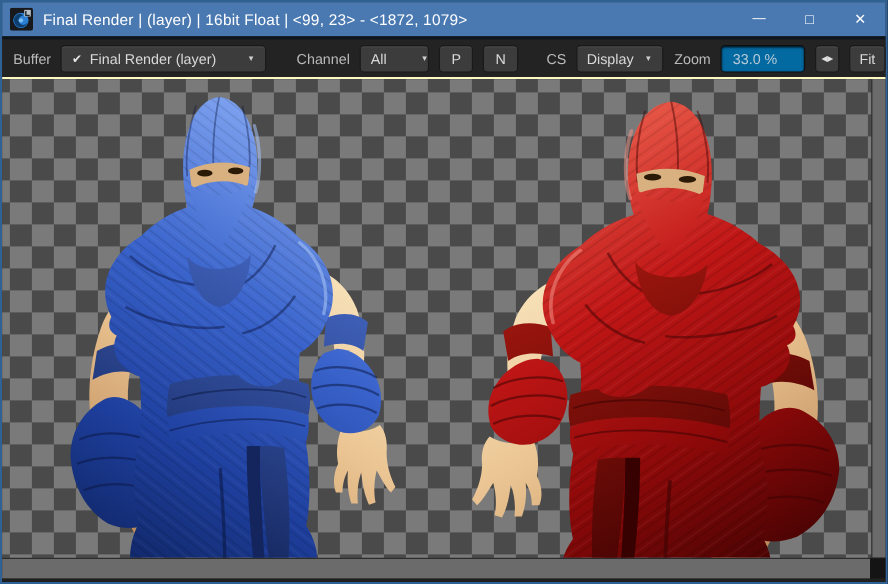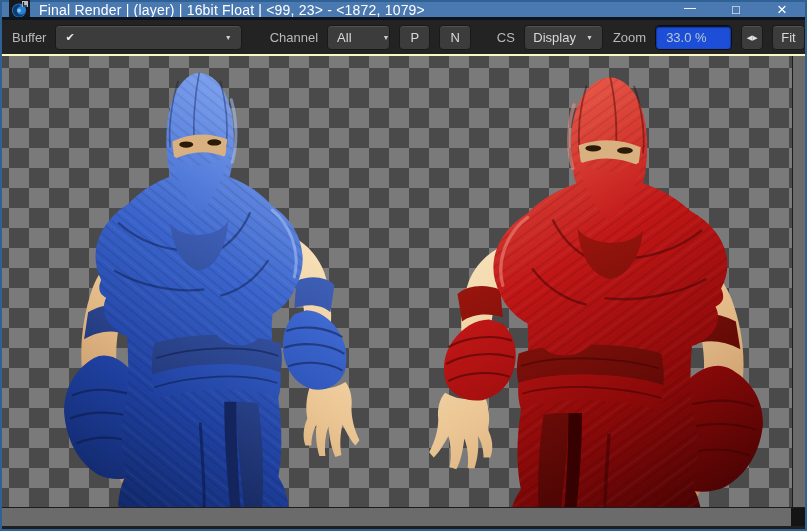--- a/index.html
+++ b/index.html
@@ -1,21 +1,21 @@
 <!DOCTYPE html>
 <html style="--titlebar: #4a79b1; --toolbar: #232323; --accent: #2f6195; --checker-light: #7a7a7a; --checker-dark: #4a4a4a;"><head>
 <meta charset="utf-8">
 <style>
   html,body{margin:0;padding:0;width:807px;height:531px;overflow:hidden;
     font-family:"Liberation Sans", sans-serif; background:#000;}
   *{box-sizing:border-box;}
   .window{position:absolute;inset:0;border:2px solid var(--accent,#2f6195);
     background:#232323;display:flex;flex-direction:column;}
   
-  .titlebar{height:15px;background:var(--titlebar,#4a79b1);display:flex;
+  .titlebar{height:31px;background:var(--titlebar,#4a79b1);display:flex;
     align-items:center;flex:0 0 auto;}
   .app-icon{width:21px;height:21px;margin-left:7px;flex:0 0 auto;}
   .title-text{color:#fff;font-size:14px;margin-left:9px;white-space:nowrap;
     letter-spacing:.2px;flex:1 1 auto;overflow:hidden;}
   .win-btn{width:46px;height:31px;display:flex;align-items:center;justify-content:center;
     color:#fff;flex:0 0 auto;cursor:default;}
   .win-btn span{font-size:13px;line-height:1;}
   .win-btn.min span{font-size:12px;transform:translateY(-2px);}
   .titlebar-sep{height:3px;background:#0e141b;flex:0 0 auto;}
   
@@ -26,21 +26,21 @@
     box-shadow:inset 0 1px 0 #515151;height:25px;display:flex;align-items:center;
     color:#d9d9d9;margin-left:9px;padding:0 9px;white-space:nowrap;}
   .tb-drop .arrow{font-size:7px;color:#cfcfcf;margin-left:auto;padding-left:10px;}
   .drop-buffer{width:210px;}
   .drop-channel{width:63px;gap:21px;}
   .drop-display{width:79px;justify-content:flex-end;}
   .check{font-size:11px;margin-right:7px;color:#e9e9e9;}
   .tb-btn{justify-content:center;}
   .btn-p,.btn-n{width:33px;}
   .btn-fit{width:33px;}
-  .zoom-field{background:#1d4ed8;border:1px solid #0e0e0e;border-radius:4px;
+  .zoom-field{background:#0369a1;border:1px solid #0e0e0e;border-radius:4px;
     box-shadow:inset 0 1px 2px #000;height:25px;width:85px;margin-left:9px;
     display:flex;align-items:center;padding:0 10px;color:#b7c9d6;}
   .stepper{width:24px;padding:0 2px;justify-content:center;}
   .stepper span{font-size:7px;color:#e0e0e0;line-height:1;}
   
   .main{flex:1 1 auto;display:flex;min-height:0;}
   .viewport{flex:1 1 auto;position:relative;overflow:hidden;
     background-color:var(--checker-dark,#4a4a4a);
     background-image:conic-gradient(var(--checker-light,#7a7a7a) 0 25%,
       var(--checker-dark,#4a4a4a) 0 50%, var(--checker-light,#7a7a7a) 0 75%,
@@ -78,20 +78,21 @@
     <div class="win-btn">
       <span style="font-size:17px">×</span>
       </div>
   </div>
   <div class="titlebar-sep"></div>
 
   <div class="toolbar">
     <span class="tb-label">Buffer</span>
     <div class="tb-drop drop-buffer">
       <span class="check">✔</span>
+      <span>Final Render (layer)</span>
       <span class="arrow">▼</span>
     </div>
     <span class="tb-label" style="margin-left:28px">Channel</span>
     <div class="tb-drop drop-channel">
       <span>All</span>
       <span class="arrow">▼</span>
     </div>
     <div class="tb-btn btn-p">P</div>
     <div class="tb-btn btn-n">N</div>
     <span class="tb-label" style="margin-left:26px">CS</span>

